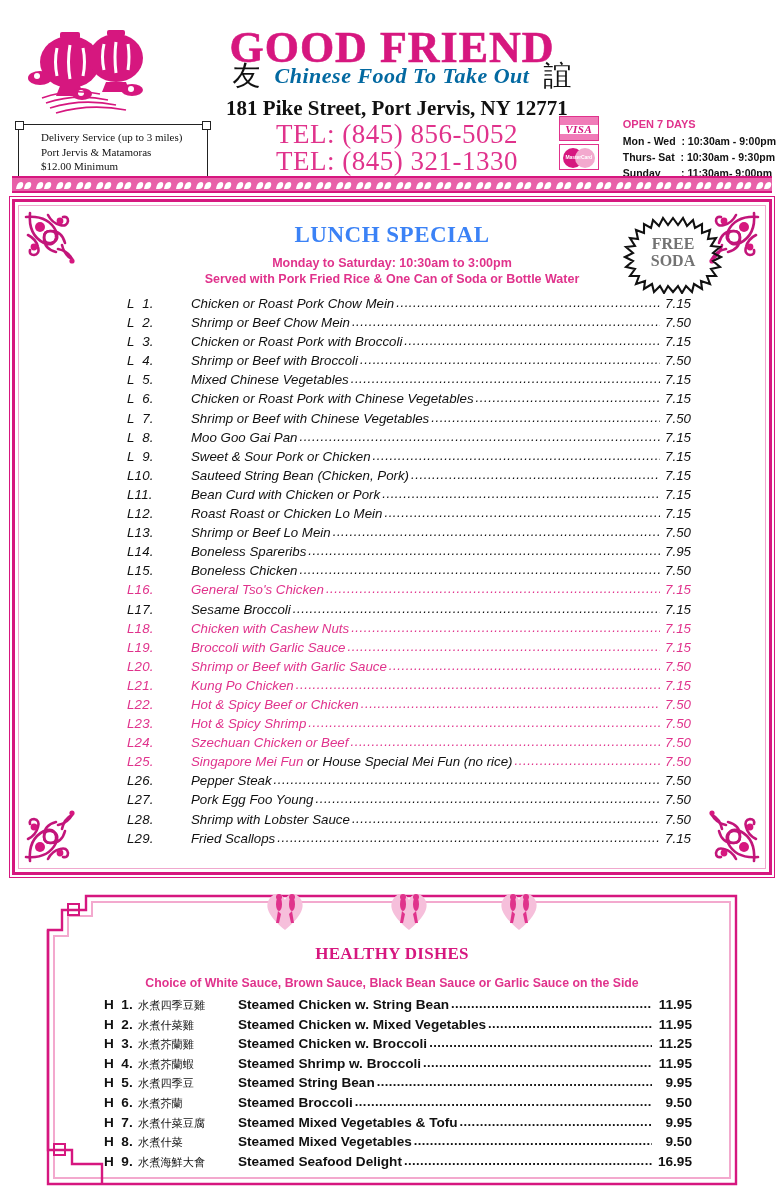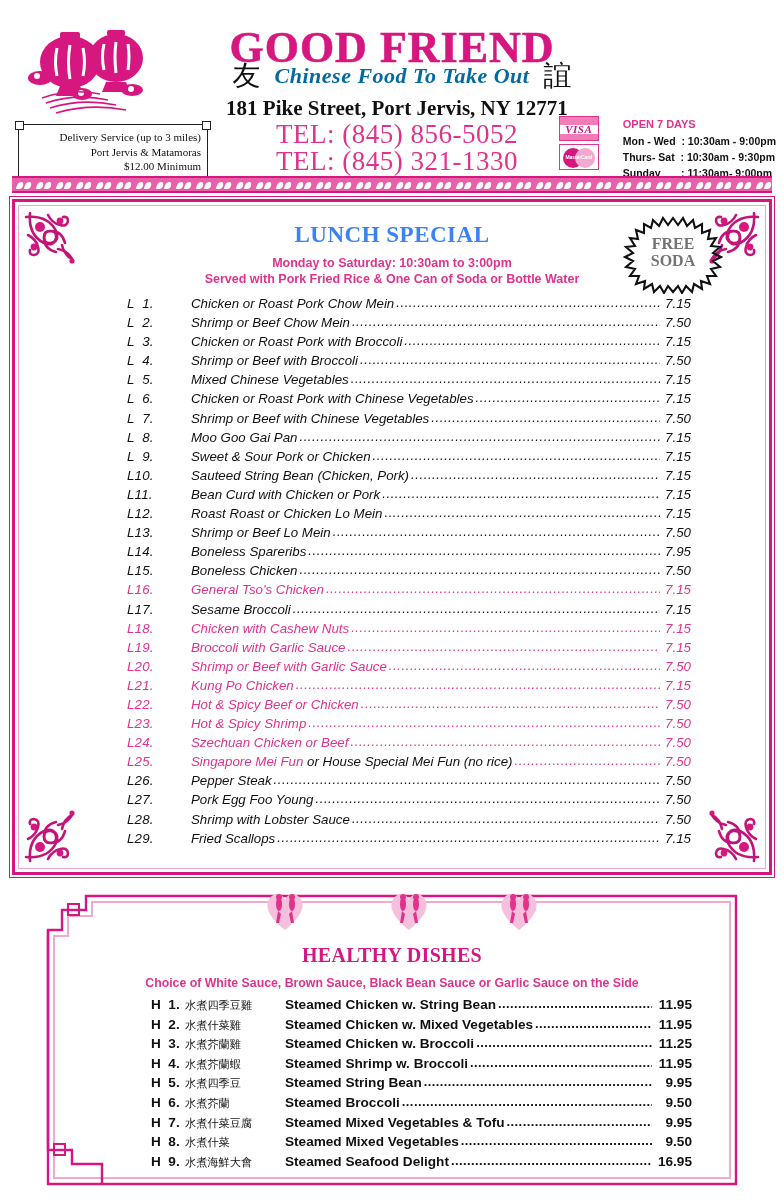--- a/index.html
+++ b/index.html
@@ -55,23 +55,23 @@
     text-align: center;
     font-family: "Liberation Serif", serif;
     font-size: 27px; color: #E0338C;
     letter-spacing: .5px;
   }
   .tel1 { top: 119px; }
   .tel2 { top: 146px; }
 
   .delivery-box {
     position: absolute; left: 18px; top: 124px;
-    width: 190px; padding: 5px 6px 6px;
+    width: 190px; padding: 5px 22px 6px;
     border: 1.5px solid #222;
-    text-align: right;
+    text-align: left;
     font-family: "Liberation Serif", serif;
     font-size: 11px; color: #111; line-height: 1.33;
   }
   .delivery-box::before, .delivery-box::after,
   .dcorner { position: absolute; width: 7px; height: 7px; border: 1.5px solid #222; background:#fff; }
   .delivery-box::before { content:""; left:-4px; top:-4px; }
   .delivery-box::after  { content:""; right:-4px; top:-4px; }
   .dc-bl { left:-4px; bottom:-4px; }
   .dc-br { right:-4px; bottom:-4px; }
 
@@ -176,33 +176,33 @@
   .hb-frame { position: absolute; inset: 0; }
 
   .heart { position: absolute; width: 46px; height: 44px; top: 0px; }
   .h1 { left: 216px; }
   .h2 { left: 340px; }
   .h3 { left: 450px; }
 
   .healthy-title {
     position: absolute; left: 0; right: 0; top: 56px; text-align: center;
     font-family: "Liberation Serif", serif; font-weight: bold;
-    font-size: 20px; color: #D6177F; letter-spacing: .3px;
+    font-size: 17px; color: #D6177F; letter-spacing: .3px;
   }
   .healthy-sub {
     position: absolute; left: 20px; right: 20px; top: 88px; text-align: center;
     font-size: 12.3px; color: #E0338C; font-weight: bold;
   }
   .hlist { position: absolute; left: 58px; right: 46px; top: 110px; }
   .hrowx {
     display: flex; align-items: baseline;
     font-size: 13.6px; color: #111; line-height: 1;
     height: 19.6px; font-weight: bold;
   }
-  .hcode { width: 34px; flex: none; white-space: pre; margin-left: 47px; }
+  .hcode { width: 34px; flex: none; white-space: pre; }
   .hcn {
     width: 100px; flex: none;
     font-family: "DejaVu Sans", sans-serif; font-size: 11.2px;
     font-weight: normal; color: #111;
     display: flex; justify-content: space-between;
     padding-right: 4px;
   }
   .hname { flex: none; white-space: nowrap; }
   .hdots {
     flex: 1 1 auto; min-width: 6px; overflow: hidden; white-space: nowrap;

